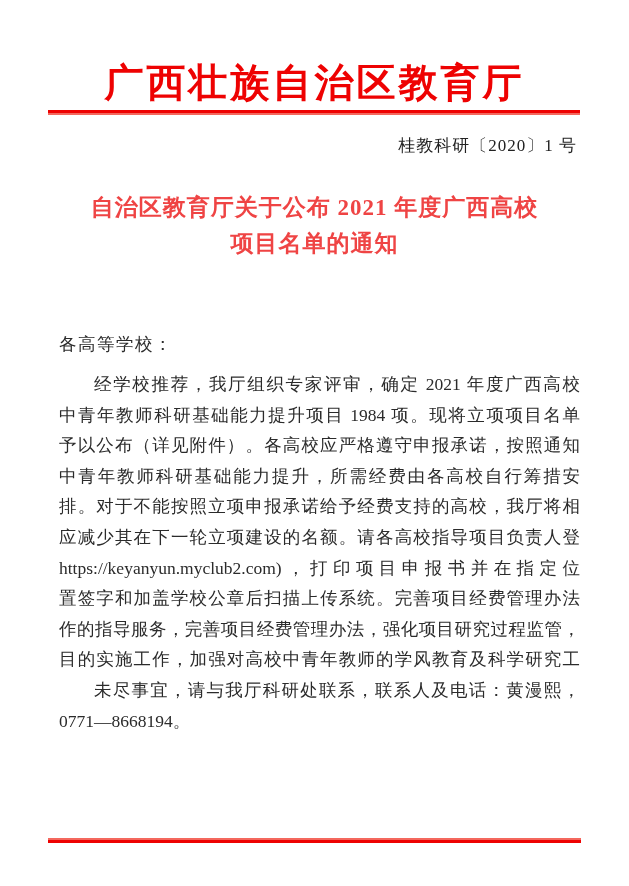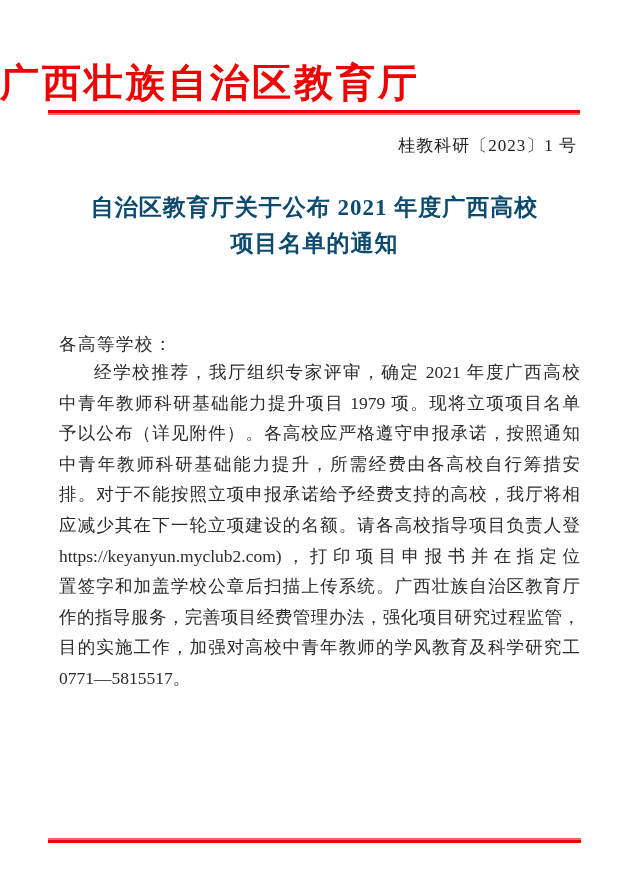--- a/index.html
+++ b/index.html
@@ -10,21 +10,21 @@
     height: 886px;
     margin: 0 auto;
     background: #ffffff;
     font-family: "Liberation Serif", "DejaVu Serif", serif;
     color: #2b2b2b;
     overflow: hidden;
   }
   .agency {
     position: absolute;
     top: 56px; left: 0; right: 0;
-    text-align: left;
+    text-align: center;
     font-size: 39px;
     font-weight: 700;
     letter-spacing: 3px;
     color: #ee0202;
     white-space: nowrap;
   }
   .rule-top {
     position: absolute;
     left: 48px; top: 110px;
     width: 532px; height: 1px;
@@ -40,32 +40,32 @@
     color: #222222;
   }
   .title {
     position: absolute;
     top: 190px; left: 0; right: 0;
     text-align: center;
     font-size: 23px;
     font-weight: 700;
     line-height: 36px;
     letter-spacing: 1px;
-    color: #0c4a6e;
+    color: #ef4444;
   }
   .salutation {
     position: absolute;
     top: 332px; left: 59px;
     font-size: 17.5px;
     letter-spacing: 1.5px;
     text-align: right;
   }
   .body-block {
     position: absolute;
-    top: 357px; left: 59px; width: 521px;
+    top: 369px; left: 59px; width: 521px;
     font-size: 17.5px;
     line-height: 30.6px;
     text-align: justify;
     text-justify: inter-ideograph;
   }
   .line {
     white-space: pre-wrap;
     overflow: hidden;
     height: 30.6px;
   }
@@ -81,38 +81,39 @@
 </style>
 </head>
 <body>
 
 <div class="page">
 
   <div class="agency">广西壮族自治区教育厅</div>
 
   <div class="rule-top"></div>
 
-  <div class="doc-no">桂教科研〔2023〕1 号</div>
+  <div class="doc-no">桂教科研〔2020〕1 号</div>
 
   <div class="title">
       <div class="title-line">自治区教育厅关于公布 2021 年度广西高校</div>
       <div class="title-line">项目名单的通知</div>
     </div>
 
   <div class="salutation">各高等学校：</div>
 
   <div class="body-block">
       <div class="line indent fill">经学校推荐，我厅组织专家评审，确定 2021 年度广西高校</div>
-      <div class="line fill">中青年教师科研基础能力提升项目 1979 项。现将立项项目名单</div>
+      <div class="line fill">中青年教师科研基础能力提升项目 1984 项。现将立项项目名单</div>
       <div class="line fill">予以公布（详见附件）。各高校应严格遵守申报承诺，按照通知</div>
       <div class="line fill">中青年教师科研基础能力提升，所需经费由各高校自行筹措安</div>
       <div class="line fill">排。对于不能按照立项申报承诺给予经费支持的高校，我厅将相</div>
       <div class="line fill">应减少其在下一轮立项建设的名额。请各高校指导项目负责人登</div>
       <div class="line fill">https://keyanyun.myclub2.com)，打印项目申报书并在指定位</div>
-      <div class="line fill">置签字和加盖学校公章后扫描上传系统。广西壮族自治区教育厅</div>
+      <div class="line fill">置签字和加盖学校公章后扫描上传系统。完善项目经费管理办法</div>
       <div class="line fill">作的指导服务，完善项目经费管理办法，强化项目研究过程监管，</div>
       <div class="line fill">目的实施工作，加强对高校中青年教师的学风教育及科学研究工</div>
-      <div class="line">0771—5815517。</div>
+      <div class="line indent fill">未尽事宜，请与我厅科研处联系，联系人及电话：黄漫熙，</div>
+      <div class="line">0771—8668194。</div>
     </div>
 
   <div class="rule-bottom"></div>
 
 </div>
 
 </body></html>

